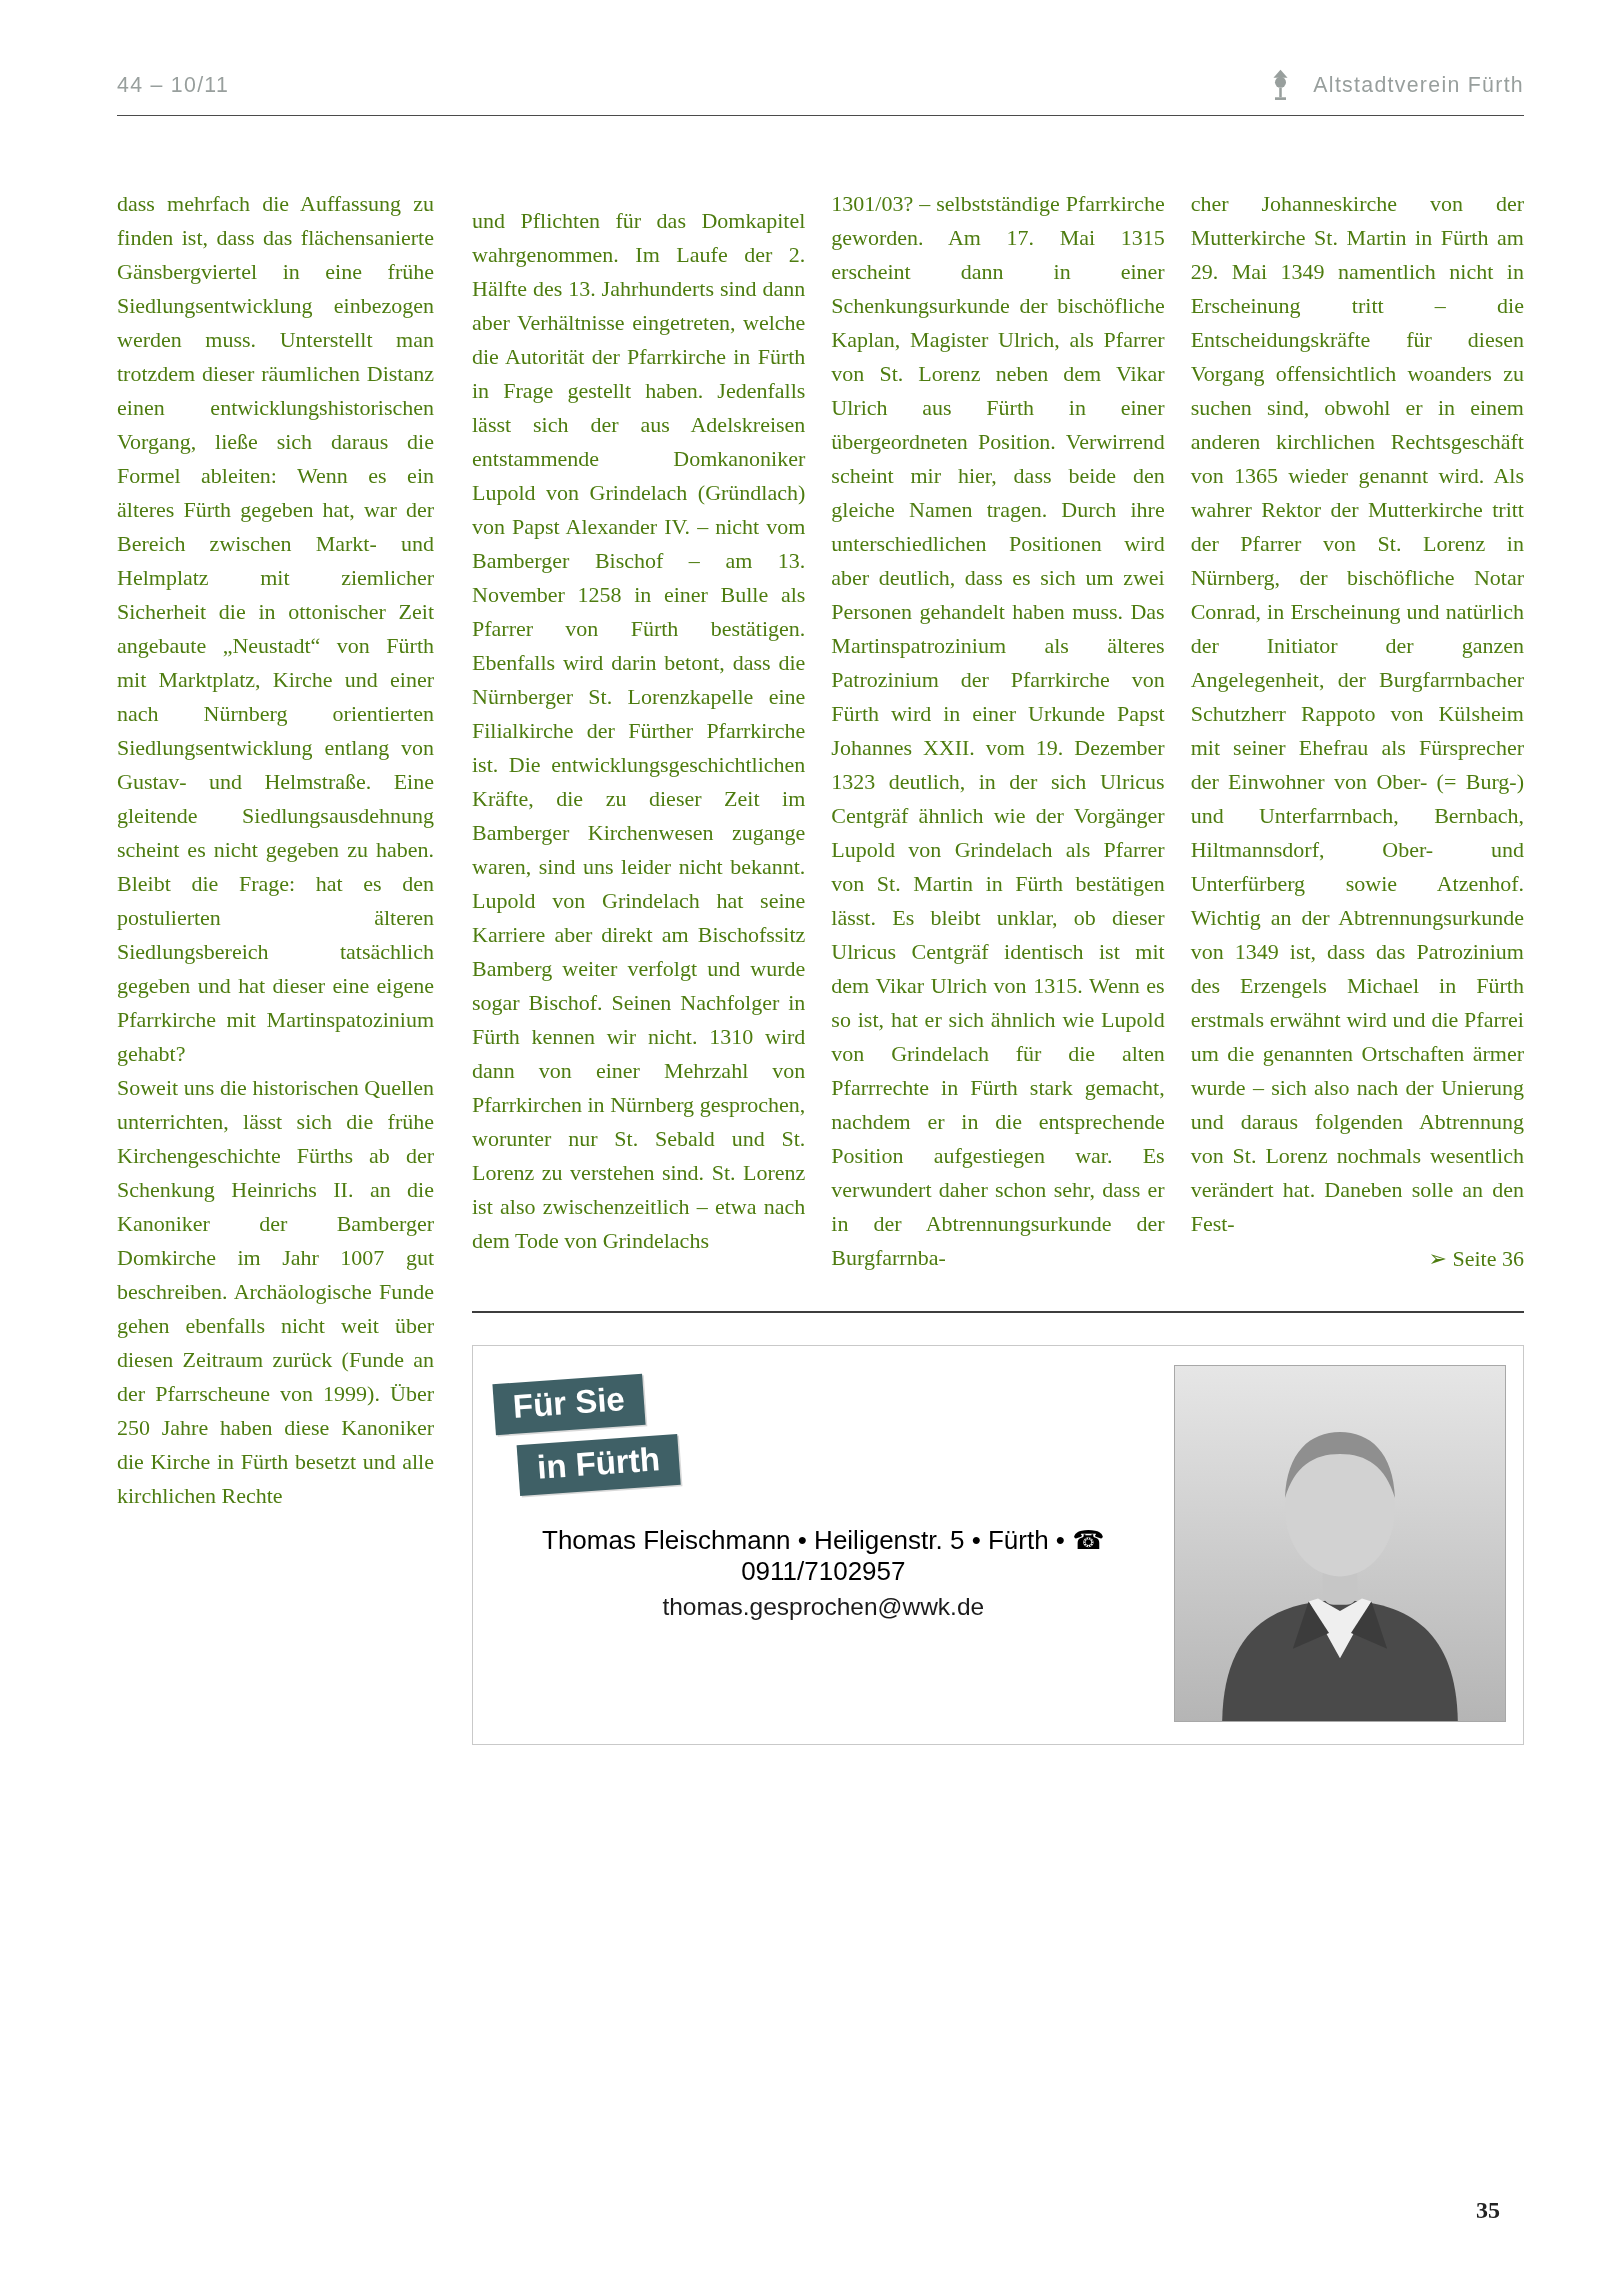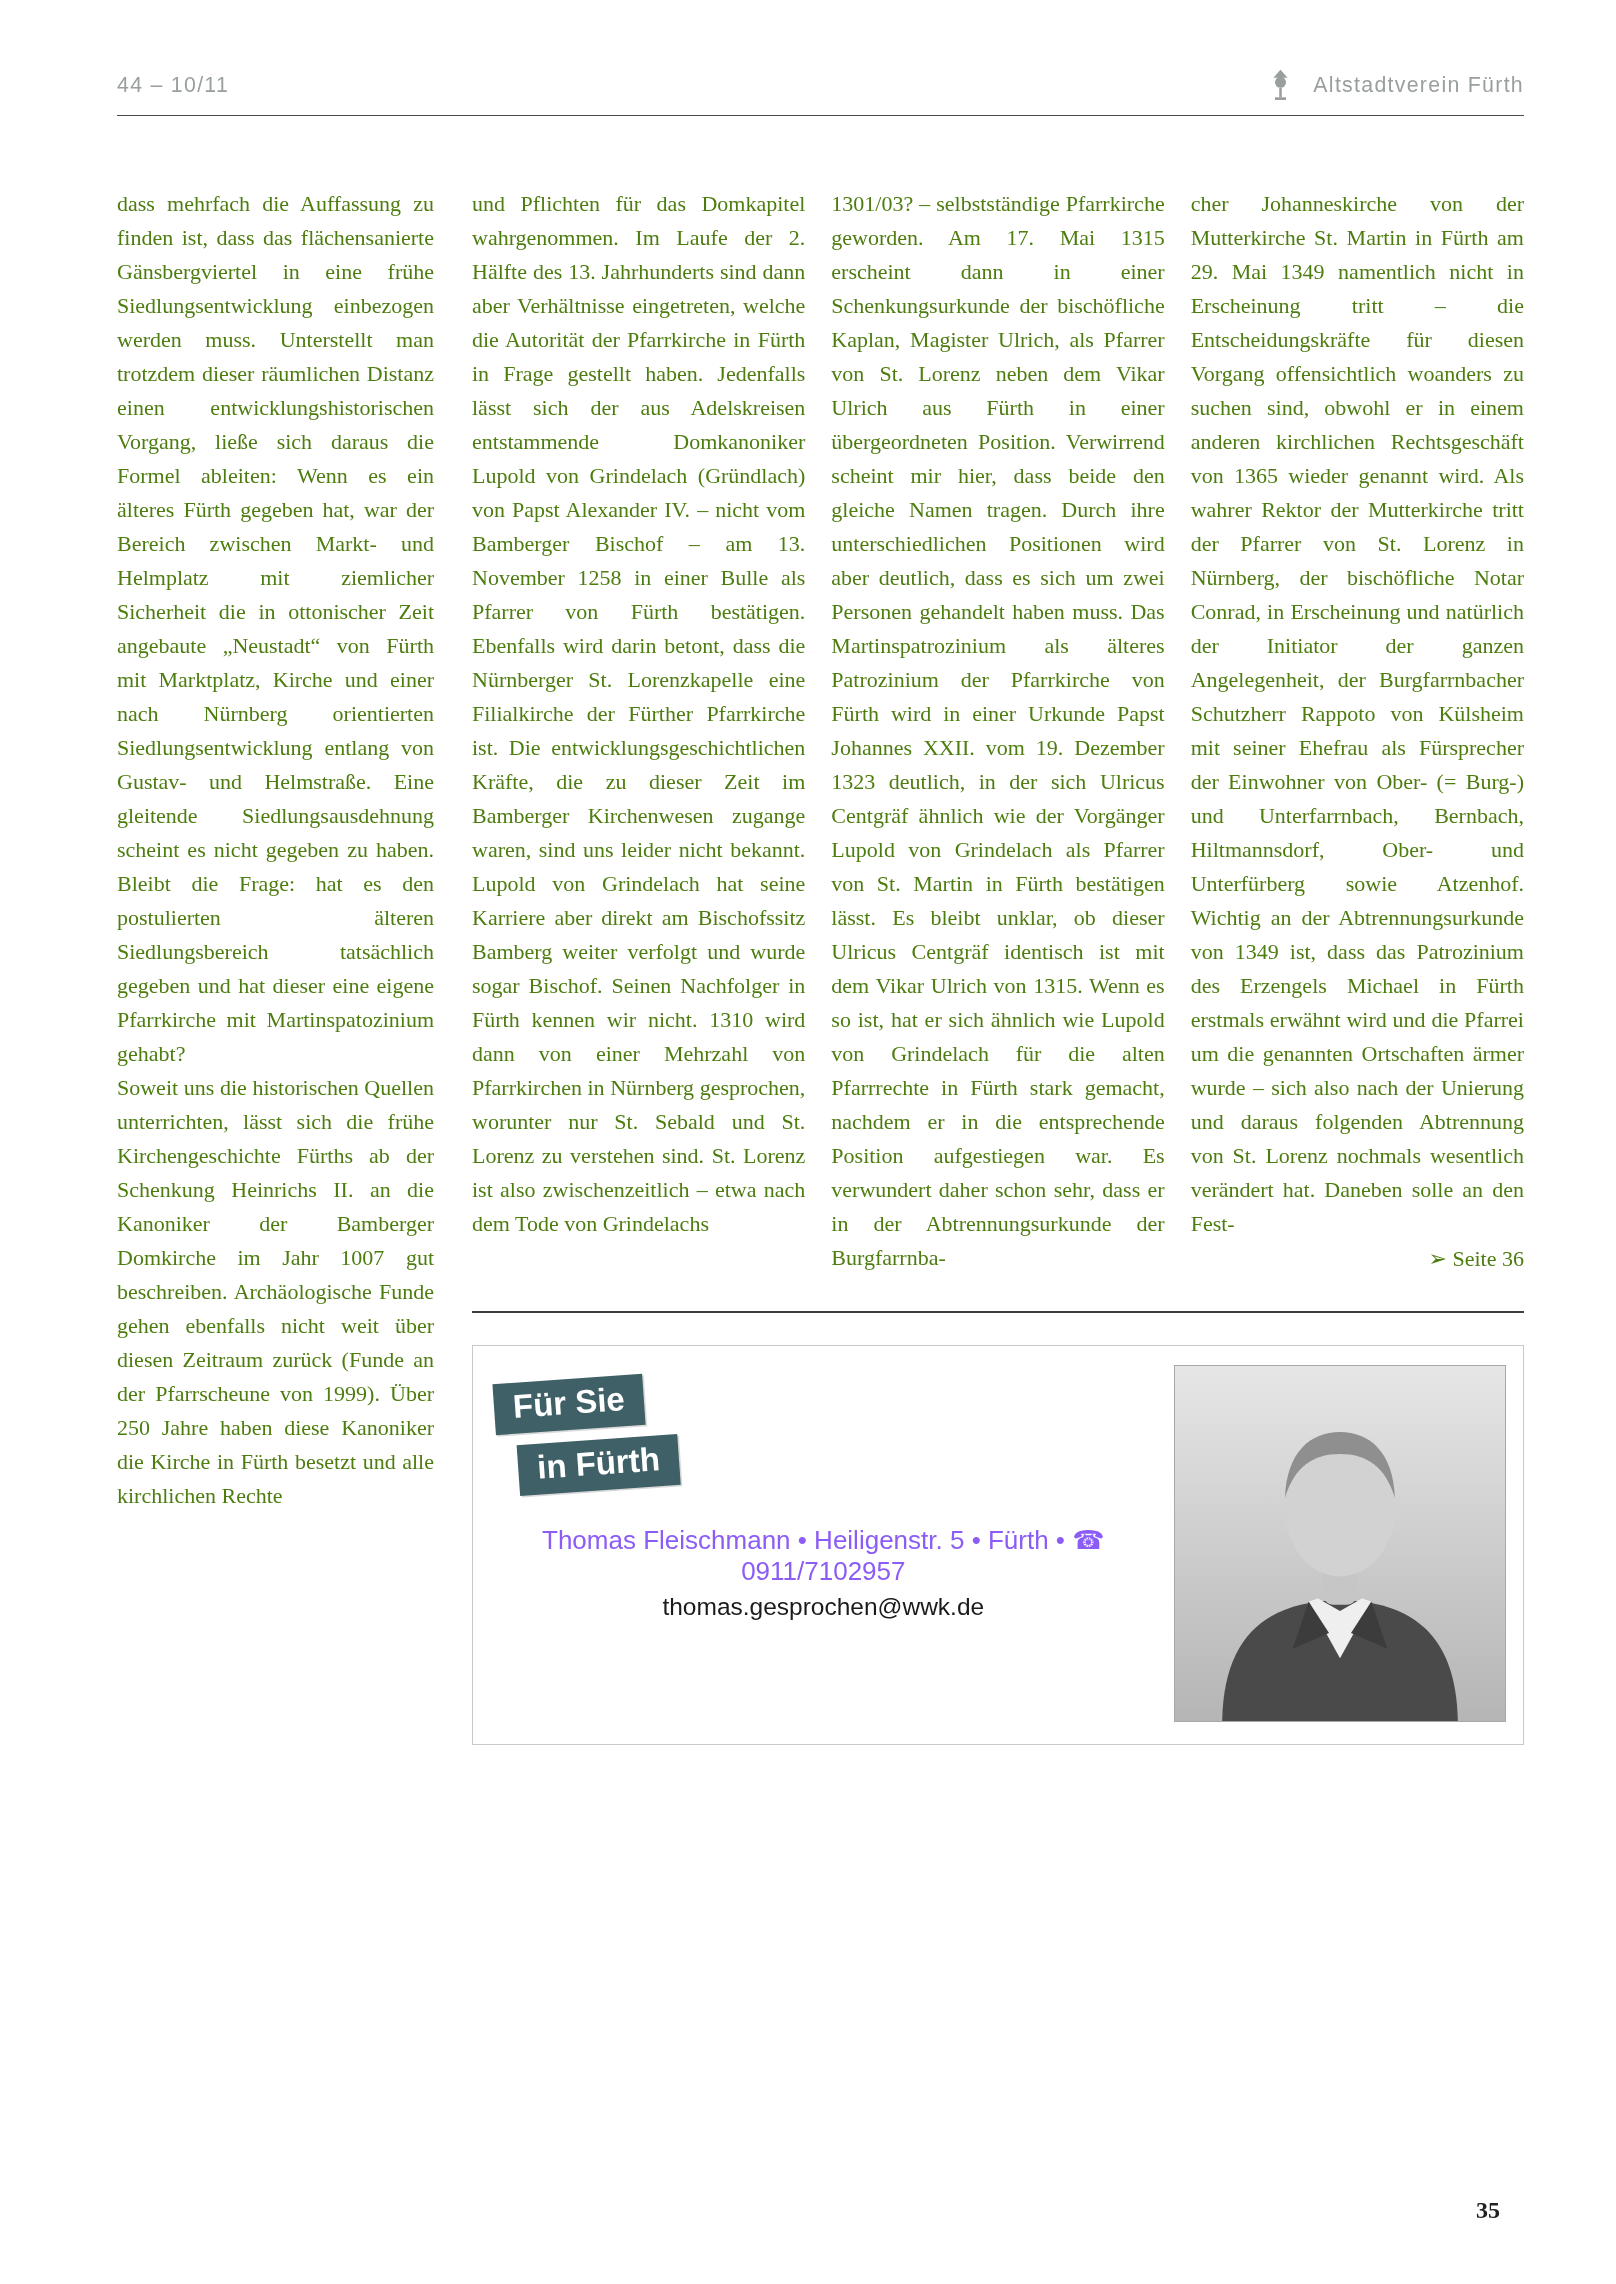--- a/index.html
+++ b/index.html
@@ -42,21 +42,21 @@
   }
   .col { width: 317px; flex: 0 0 317px; }
   .col p {
     margin: 0;
     font-size: 22px;
     line-height: 34px;
     text-align: justify;
     color: #4d7c0f;
   }
   .right-region { flex: 1 1 auto; display: flex; flex-direction: column; }
-  .text-cols { display: flex; gap: 26px; }
+  .text-cols { display: flex; gap: 26px; align-items: center; }
   .text-cols .col { flex: 1 1 0; width: auto; }
 
   .section-heading {
     font-family: "Liberation Sans", sans-serif;
     font-weight: bold;
     font-size: 23px;
     line-height: 33px;
     letter-spacing: 0.5px;
     color: var(--accent, #24544b);
     margin: 36px 0 32px 0;
@@ -125,21 +125,21 @@
   .ad-services {
     text-align: center;
     font-weight: bold;
     font-size: 24.5px;
     color: #1e1e1e;
     margin-top: 27px;
   }
   .ad-contact {
     text-align: center;
     font-size: 26px;
-    color: #8b5cf6;
+    color: #000000;
     margin-top: 36px;
   }
   .ad-email {
     text-align: center;
     font-size: 24.5px;
     color: #1b1b1b;
     margin-top: 6.3px;
   }
 
   .photo {

